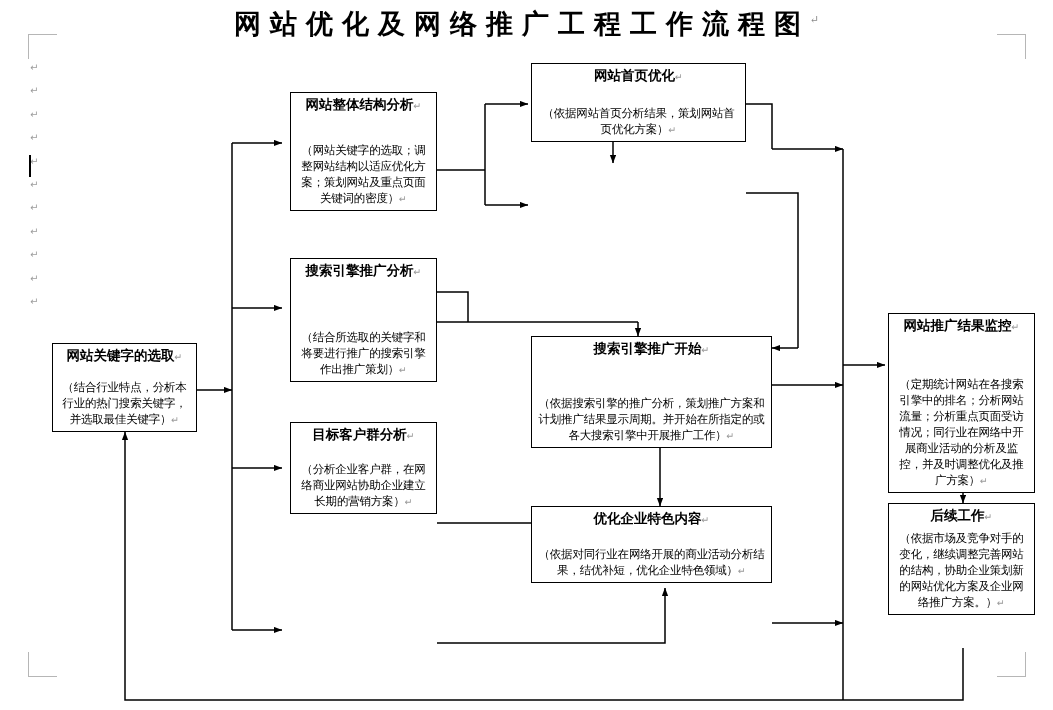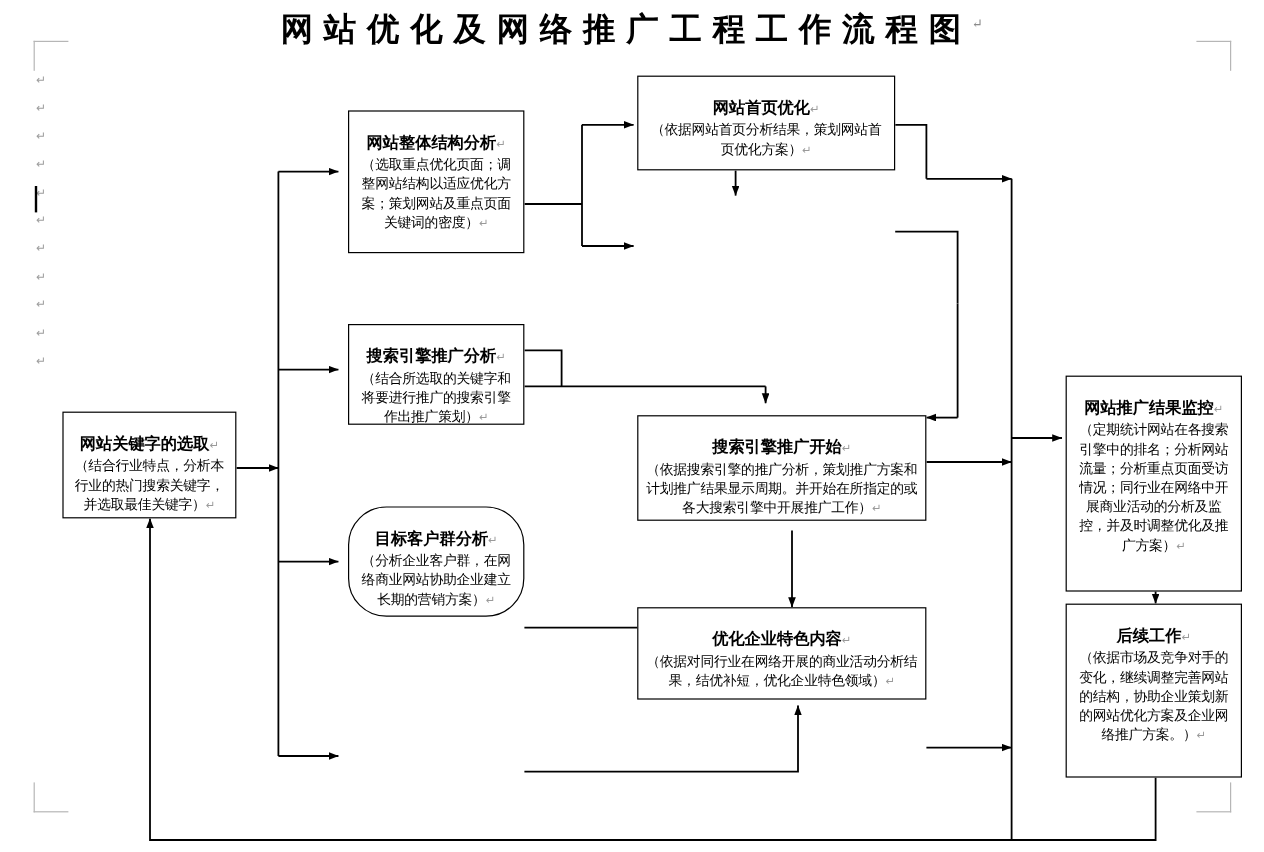--- a/index.html
+++ b/index.html
@@ -8,22 +8,22 @@
   #canvas{position:absolute;left:0;top:0;width:1053px;height:710px;}
   svg.wires{position:absolute;left:0;top:0;width:1053px;height:710px;pointer-events:none;}
 
   .title{position:absolute;left:0;top:6px;width:1053px;text-align:center;
          font-size:27px;font-weight:bold;letter-spacing:9px;
          font-family:"DejaVu Serif","Liberation Serif",serif;white-space:nowrap;}
   .title-pilcrow{font-size:11px;font-weight:normal;letter-spacing:0;color:#8a8a8a;
                  vertical-align:super;}
 
   .box{position:absolute;border:1.4px solid #000;background:#fff;box-sizing:border-box;
-       display:flex;flex-direction:column;justify-content:flex-start;align-items:center;
-       padding:18px 5px;}
+       display:flex;flex-direction:column;justify-content:space-between;align-items:center;
+       padding:3px 5px;}
   .bx-head{font-weight:bold;font-size:13.5px;line-height:17px;text-align:center;
            white-space:nowrap;}
   .bx-body{font-size:11.5px;line-height:16px;text-align:center;
            letter-spacing:-0.2px;word-break:break-all;}
   .pil{color:#9a9a9a;font-size:9.5px;font-weight:normal;letter-spacing:0;}
 
   .margin-marks{position:absolute;left:30px;top:56px;width:22px;
                 font-size:10px;line-height:23.4px;color:#9d9d9d;}
   .caret{position:absolute;left:29px;top:155px;width:2px;height:22px;background:#000;}
 
@@ -120,53 +120,53 @@
     <div class="bx-body">
       <span>（结合行业特点，分析本行业的热门搜索关键字，并选取最佳关键字）</span><span class="pil">↵</span>
     </div>
   </div>
 
   <div class="box" style="left:290px;top:92px;width:147px;height:119px;">
     <div class="bx-head">
       <span>网站整体结构分析</span><span class="pil">↵</span>
     </div>
     <div class="bx-body">
-      <span>（选取重点优化页面；调整网站结构以适应优化方案；策划网站及重点页面关键词的密度）</span><span class="pil">↵</span>
+      <span>（网站关键字的选取；调整网站结构以适应优化方案；策划网站及重点页面关键词的密度）</span><span class="pil">↵</span>
     </div>
   </div>
 
   <div class="box" style="left:531px;top:63px;width:215px;height:79px;">
     <div class="bx-head">
       <span>网站首页优化</span><span class="pil">↵</span>
     </div>
     <div class="bx-body">
       <span>（依据网站首页分析结果，策划网站首页优化方案）</span><span class="pil">↵</span>
     </div>
   </div>
 
 
-  <div class="box" style="left:290px;top:270px;width:147px;height:84px;">
+  <div class="box" style="left:290px;top:258px;width:147px;height:124px;">
     <div class="bx-head">
       <span>搜索引擎推广分析</span><span class="pil">↵</span>
     </div>
     <div class="bx-body">
       <span>（结合所选取的关键字和将要进行推广的搜索引擎作出推广策划）</span><span class="pil">↵</span>
     </div>
   </div>
 
-  <div class="box" style="left:531px;top:346px;width:241px;height:88px;">
+  <div class="box" style="left:531px;top:336px;width:241px;height:112px;">
     <div class="bx-head">
       <span>搜索引擎推广开始</span><span class="pil">↵</span>
     </div>
     <div class="bx-body">
       <span>（依据搜索引擎的推广分析，策划推广方案和计划推广结果显示周期。并开始在所指定的或各大搜索引擎中开展推广工作）</span><span class="pil">↵</span>
     </div>
   </div>
 
-  <div class="box" style="left:290px;top:422px;width:147px;height:92px;border-radius:32px;">
+  <div class="box" style="left:290px;top:422px;width:147px;height:92px;">
     <div class="bx-head">
       <span>目标客户群分析</span><span class="pil">↵</span>
     </div>
     <div class="bx-body">
       <span>（分析企业客户群，在网络商业网站协助企业建立长期的营销方案）</span><span class="pil">↵</span>
     </div>
   </div>
 
   <div class="box" style="left:531px;top:506px;width:241px;height:77px;">
     <div class="bx-head">
@@ -180,21 +180,21 @@
 
   <div class="box" style="left:888px;top:275px;width:147px;height:180px;margin-top:38px;">
     <div class="bx-head">
       <span>网站推广结果监控</span><span class="pil">↵</span>
     </div>
     <div class="bx-body">
       <span>（定期统计网站在各搜索引擎中的排名；分析网站流量；分析重点页面受访情况；同行业在网络中开展商业活动的分析及监控，并及时调整优化及推广方案）</span><span class="pil">↵</span>
     </div>
   </div>
 
-  <div class="box" style="left:888px;top:503px;width:147px;height:145px;">
+  <div class="box" style="left:888px;top:503px;width:147px;height:112px;">
     <div class="bx-head">
       <span>后续工作</span><span class="pil">↵</span>
     </div>
     <div class="bx-body">
       <span>（依据市场及竞争对手的变化，继续调整完善网站的结构，协助企业策划新的网站优化方案及企业网络推广方案。）</span><span class="pil">↵</span>
     </div>
   </div>
 
 </div>
 

